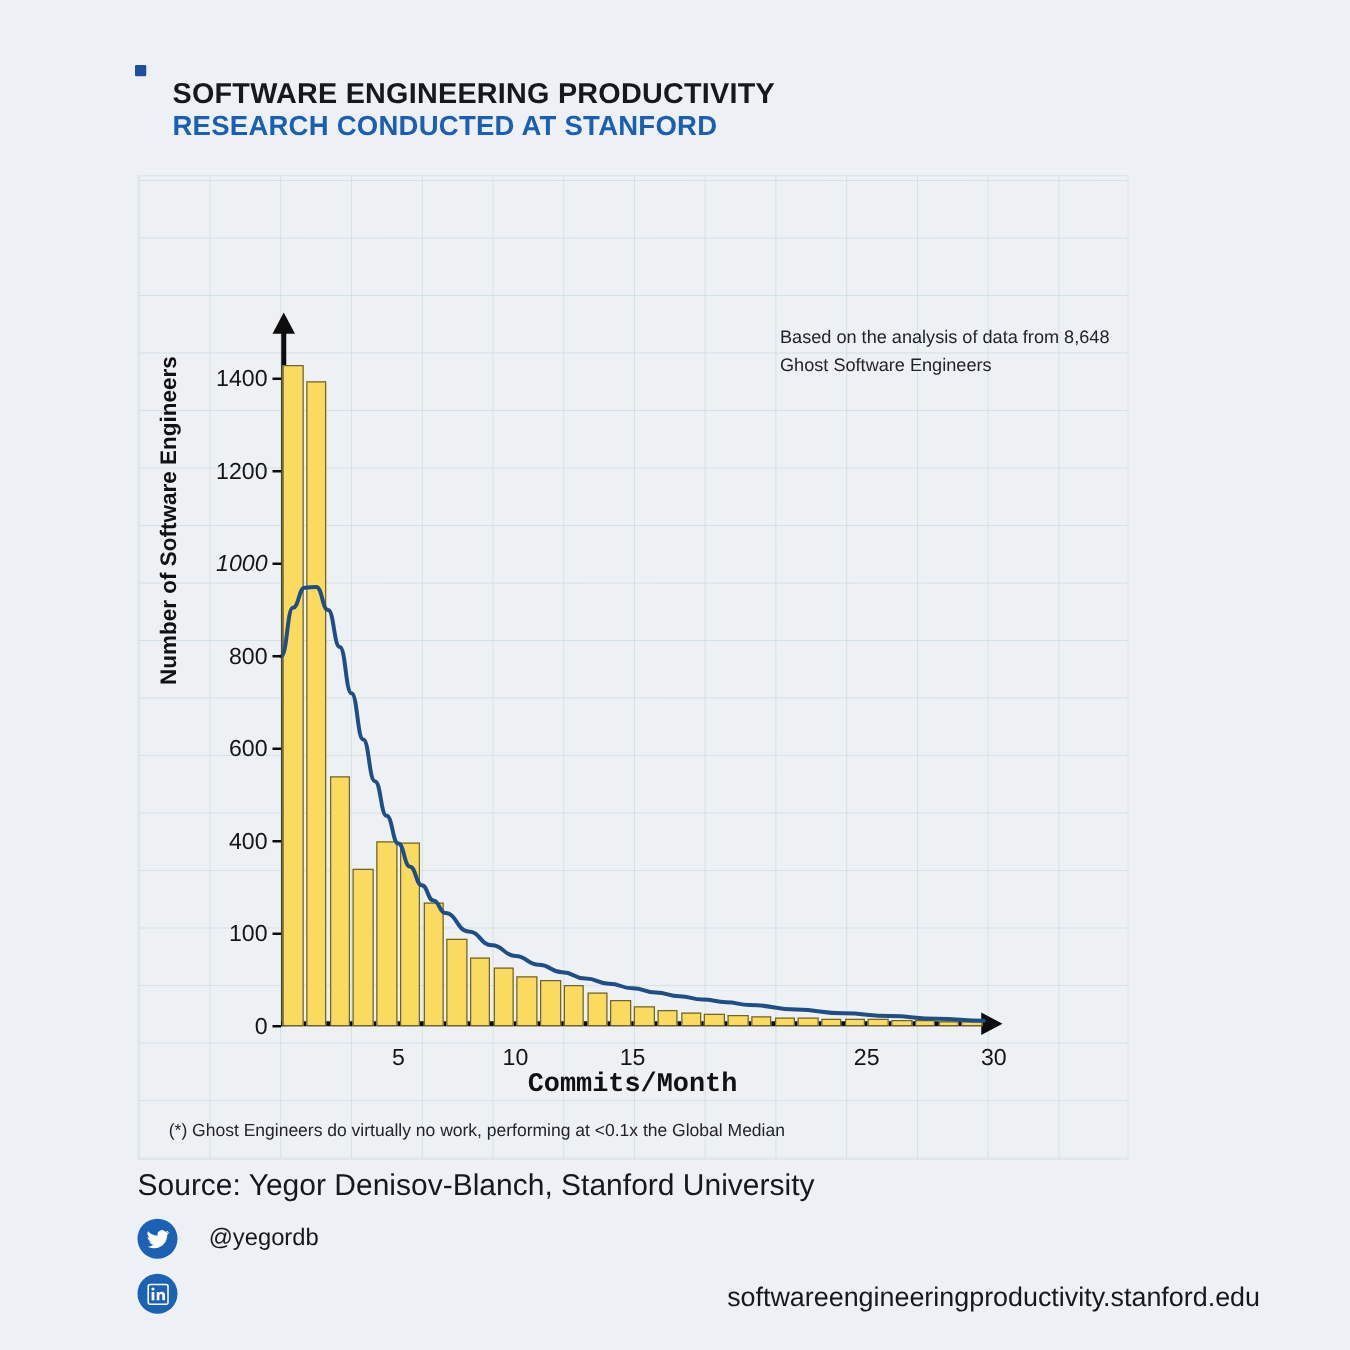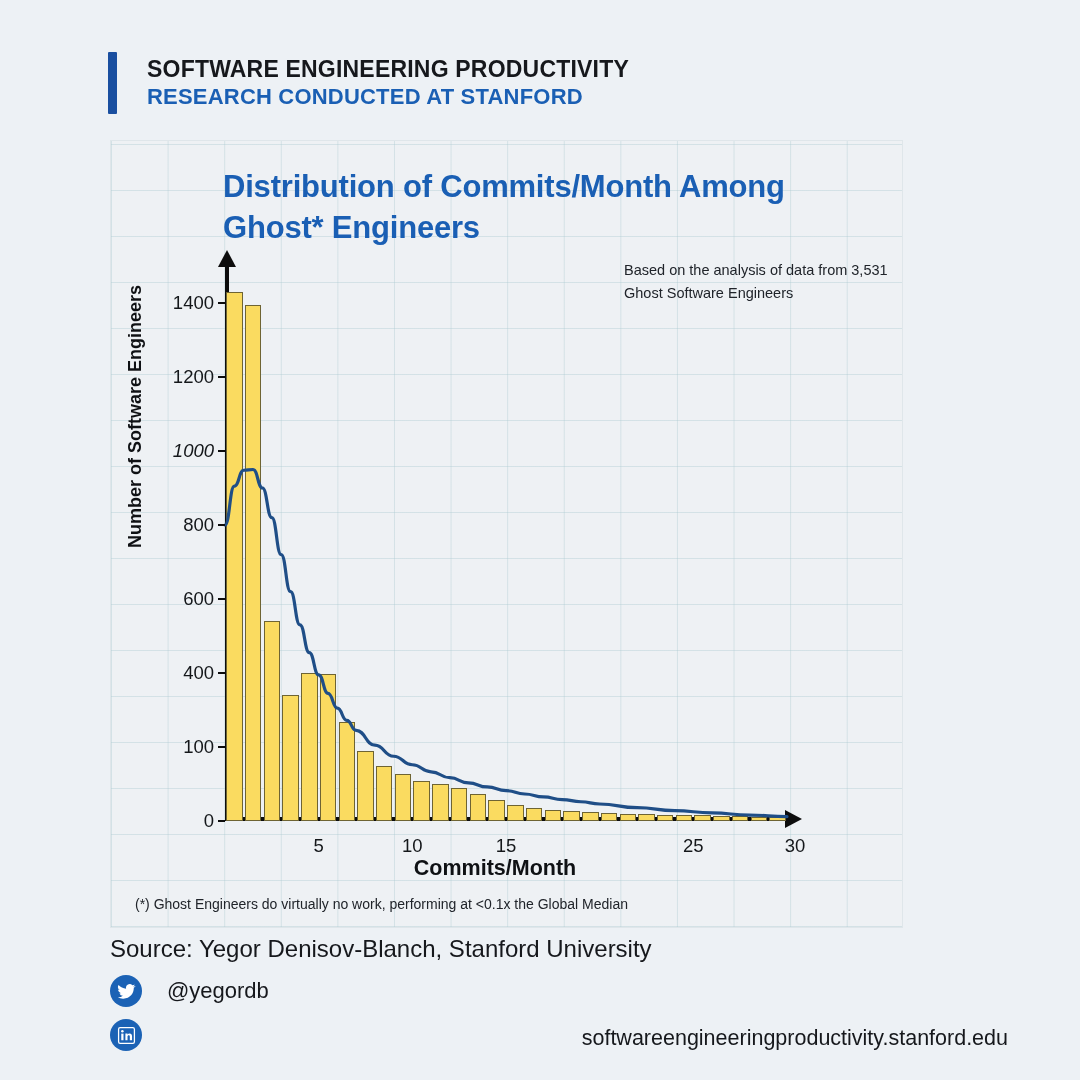--- a/index.html
+++ b/index.html
@@ -8,21 +8,21 @@
     background:#edf1f5;
     font-family:"Liberation Sans", sans-serif;
     -webkit-font-smoothing:antialiased;
     overflow:hidden;
     position:relative;
   }
 
   
   #header{
     position:absolute; left:108px; top:52px; width:860px; height:62px;
-    display:flex; align-items:stretch;
+    display:flex; align-items:stretch;flex-direction:column;
   }
   #accent-bar{
     width:9px; background:#1a4fa0; flex:0 0 9px; border-radius:1px;
   }
   #header-text{ margin-left:30px; display:flex; flex-direction:column; justify-content:center; }
   #header-line1{
     font-size:23px; font-weight:bold; color:#16181c; letter-spacing:.2px; line-height:1.18;
   }
   #header-line2{
     font-size:22px; font-weight:bold; color:#1a5fb4; letter-spacing:.2px; line-height:1.18;
@@ -93,22 +93,22 @@
     position:absolute; top:100%; margin-top:14px;
     font-size:18.5px; color:#14171a; transform:translateX(-50%); white-space:nowrap;
   }
 
   #y-axis-title{
     position:absolute; left:14px; top:407px;
     font-size:18px; font-weight:bold; color:#0f1114;
     transform:rotate(-90deg); transform-origin:left top; white-space:nowrap;
   }
   #x-axis-title{
-    position:absolute; left:103px; top:715px; width:562px; text-align:center;
-    font-size:21.5px; font-weight:bold; color:#0f1114;
+    position:absolute; left:114px; top:715px; width:562px; text-align:center;
+    font-size:21.5px; font-weight:bold; color:#0f1114;font-family:Liberation Mono, monospace;
   }
 
   .bar{
     position:absolute; bottom:0;
     background:#fadb60;
     border:1.4px solid #6e6433;
     box-sizing:border-box;
   }
   #curve{ position:absolute; left:0; top:0; width:562px; height:555px; overflow:visible; }
 
@@ -122,42 +122,41 @@
     position:absolute; left:110px; top:935px;
     font-size:24px; color:#16181c;text-align:right;
   }
   .social-row{ position:absolute; display:flex; align-items:center; }
   #twitter-row{ left:110px; top:975px; }
   #linkedin-row{ left:110px; top:1019px; }
   .social-icon{
     width:32px;height:32px;border-radius:50%;background:#1b62b5;
     display:flex;align-items:center;justify-content:center;flex:0 0 32px;
   }
-  .social-label{ margin-left:25px; font-size:22px; color:#16181c; white-space:nowrap; }
+  .social-label{ margin-left:25px; font-size:19px; color:#16181c; white-space:nowrap; }
   #website-url{
     position:absolute; right:72px; top:1026px;
     font-size:21.5px; color:#16181c; white-space:nowrap;
   }
 </style>
 </head>
 <body>
 
 <div id="header">
   <div id="accent-bar"></div>
   <div id="header-text">
     <div id="header-line1">SOFTWARE ENGINEERING PRODUCTIVITY</div>
     <div id="header-line2">RESEARCH CONDUCTED AT STANFORD</div>
   </div>
 </div>
 
 <div id="chart-card">
   <div id="grid-bg"></div>
 
-  <div id="chart-title">Distribution of Commits/Month Among Ghost* Engineers</div>
-  <div id="chart-note">Based on the analysis of data from 3,531 Ghost Software Engineers</div>
+  <div id="chart-note">Based on the analysis of data from 8,648 Ghost Software Engineers</div>
 
   <div id="y-axis-title">Number of Software Engineers</div>
   <div id="x-axis-title">Commits/Month</div>
 
   <div id="plot">
     <div id="y-axis-line"></div>
     <div id="y-axis-arrow"></div>
     <div id="x-axis-line"></div>
     <div id="x-axis-arrow"></div>
 

